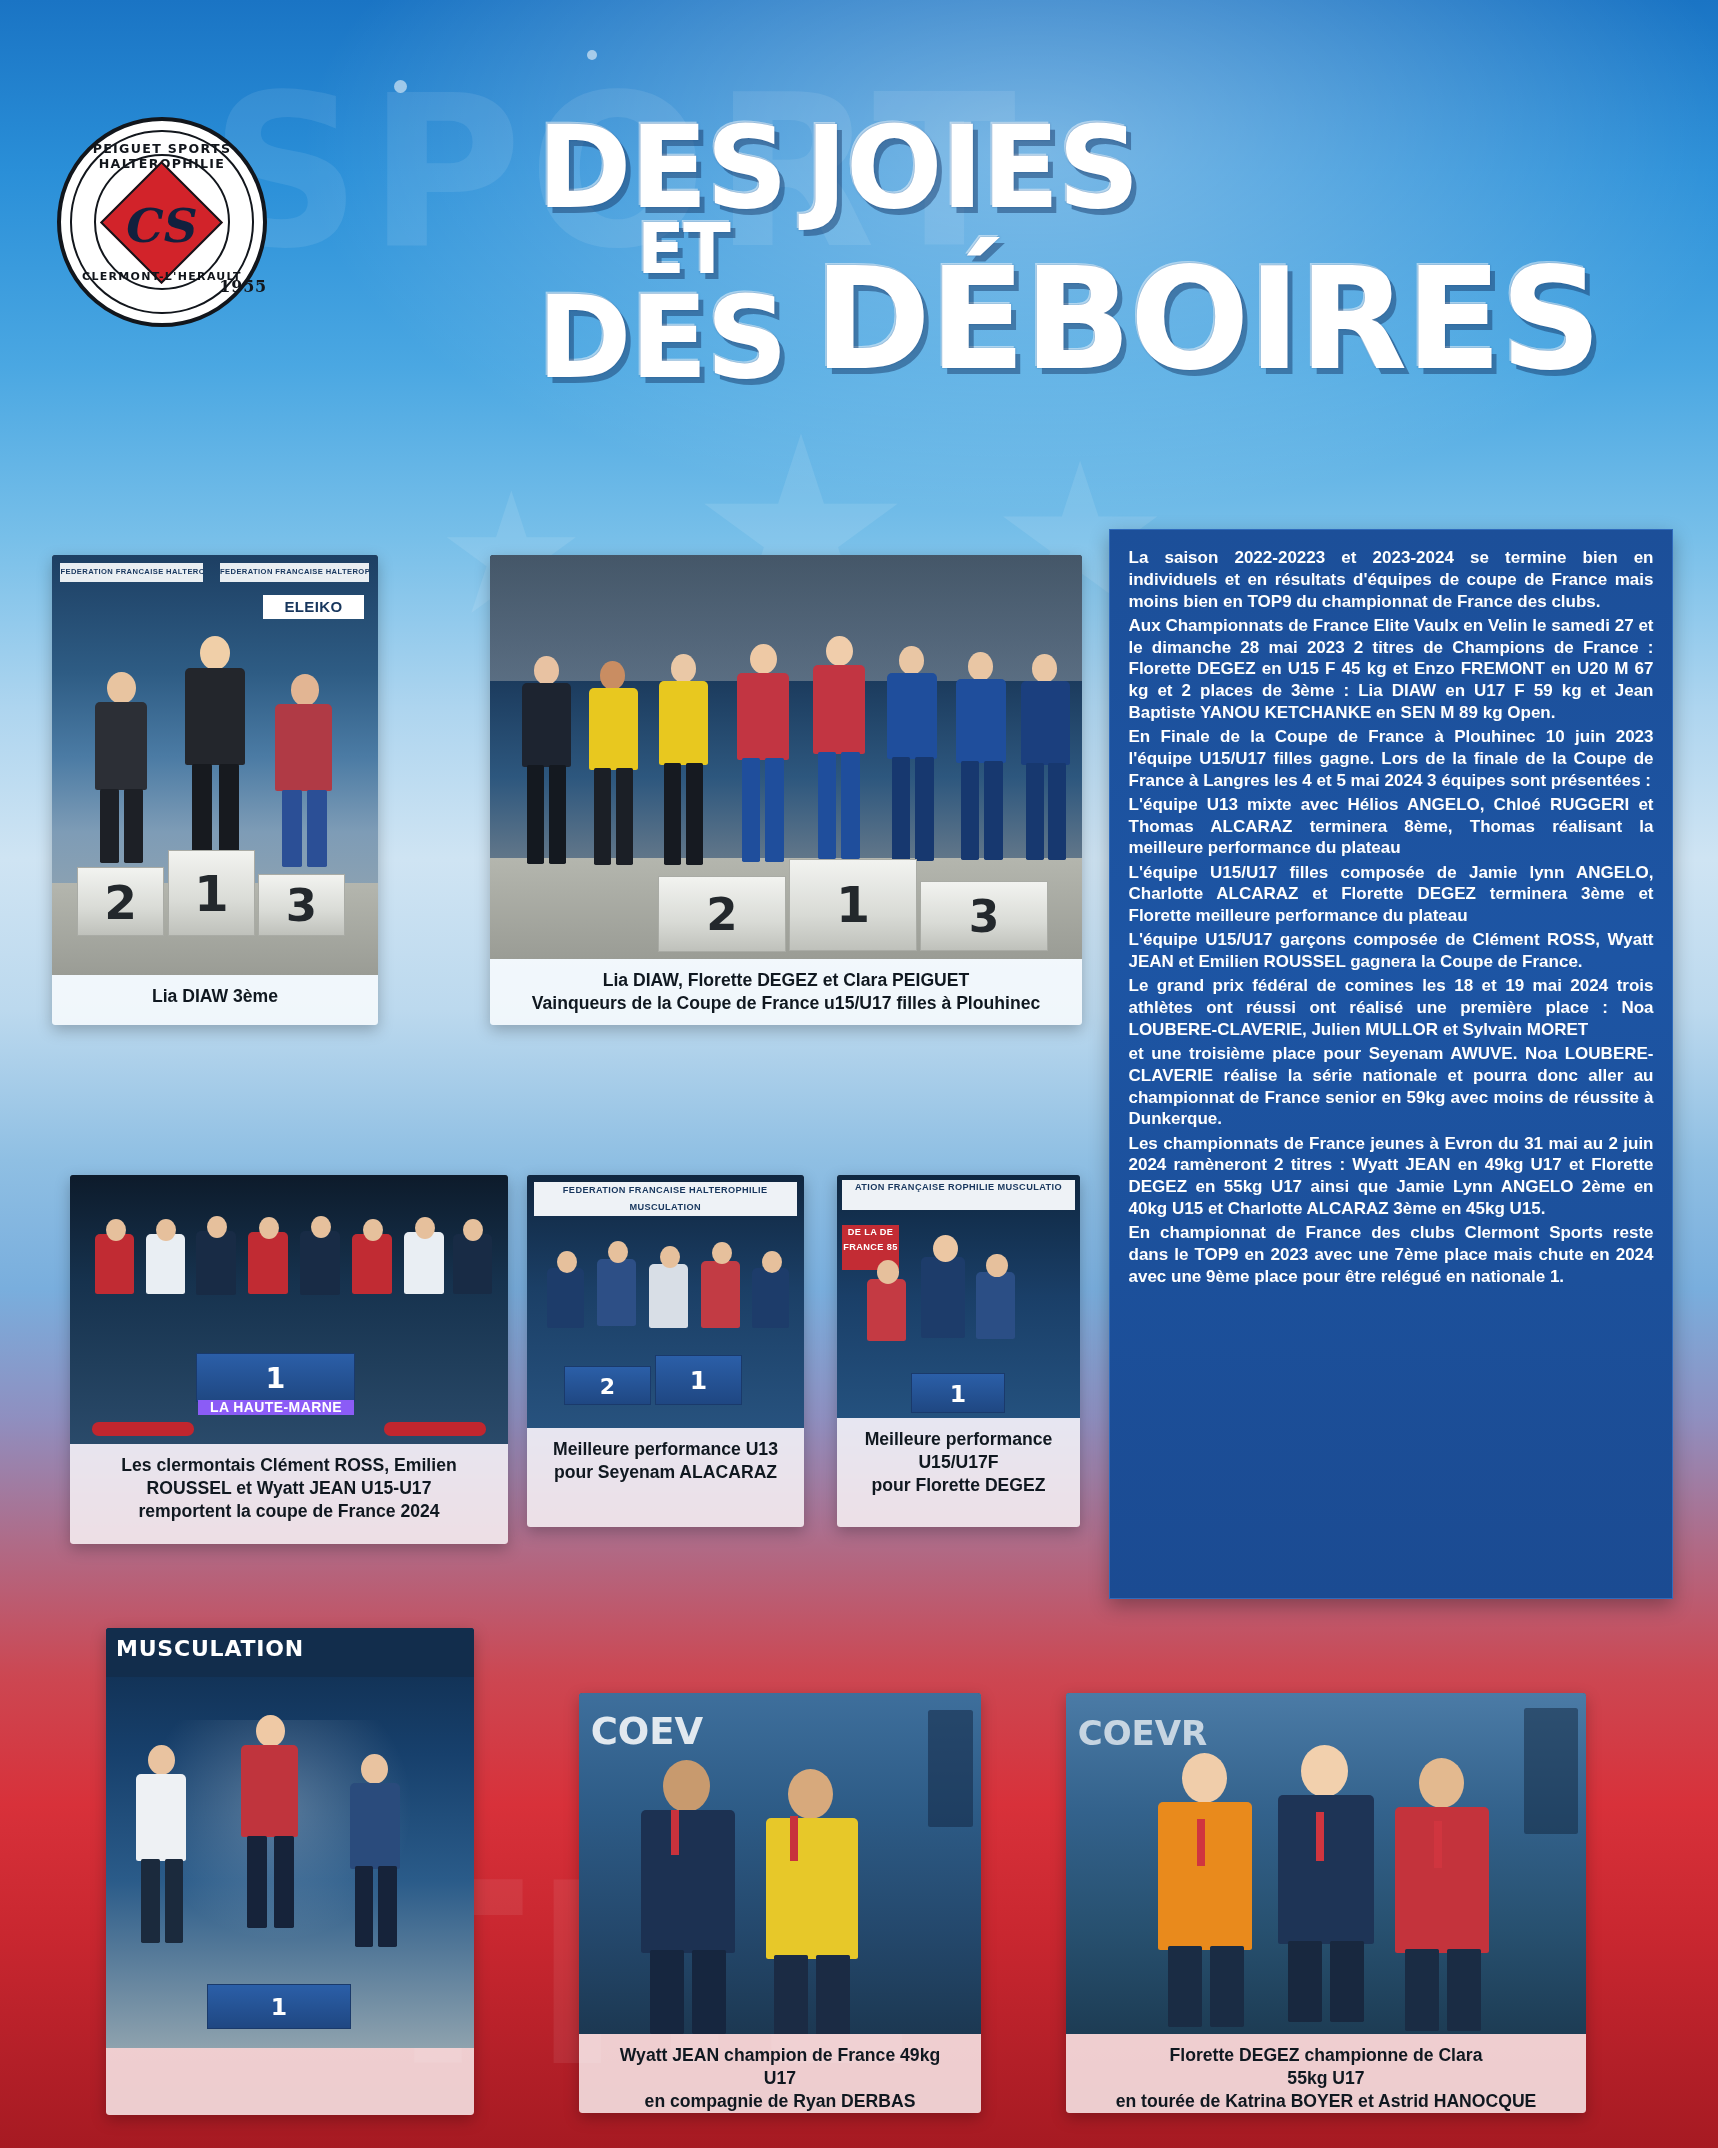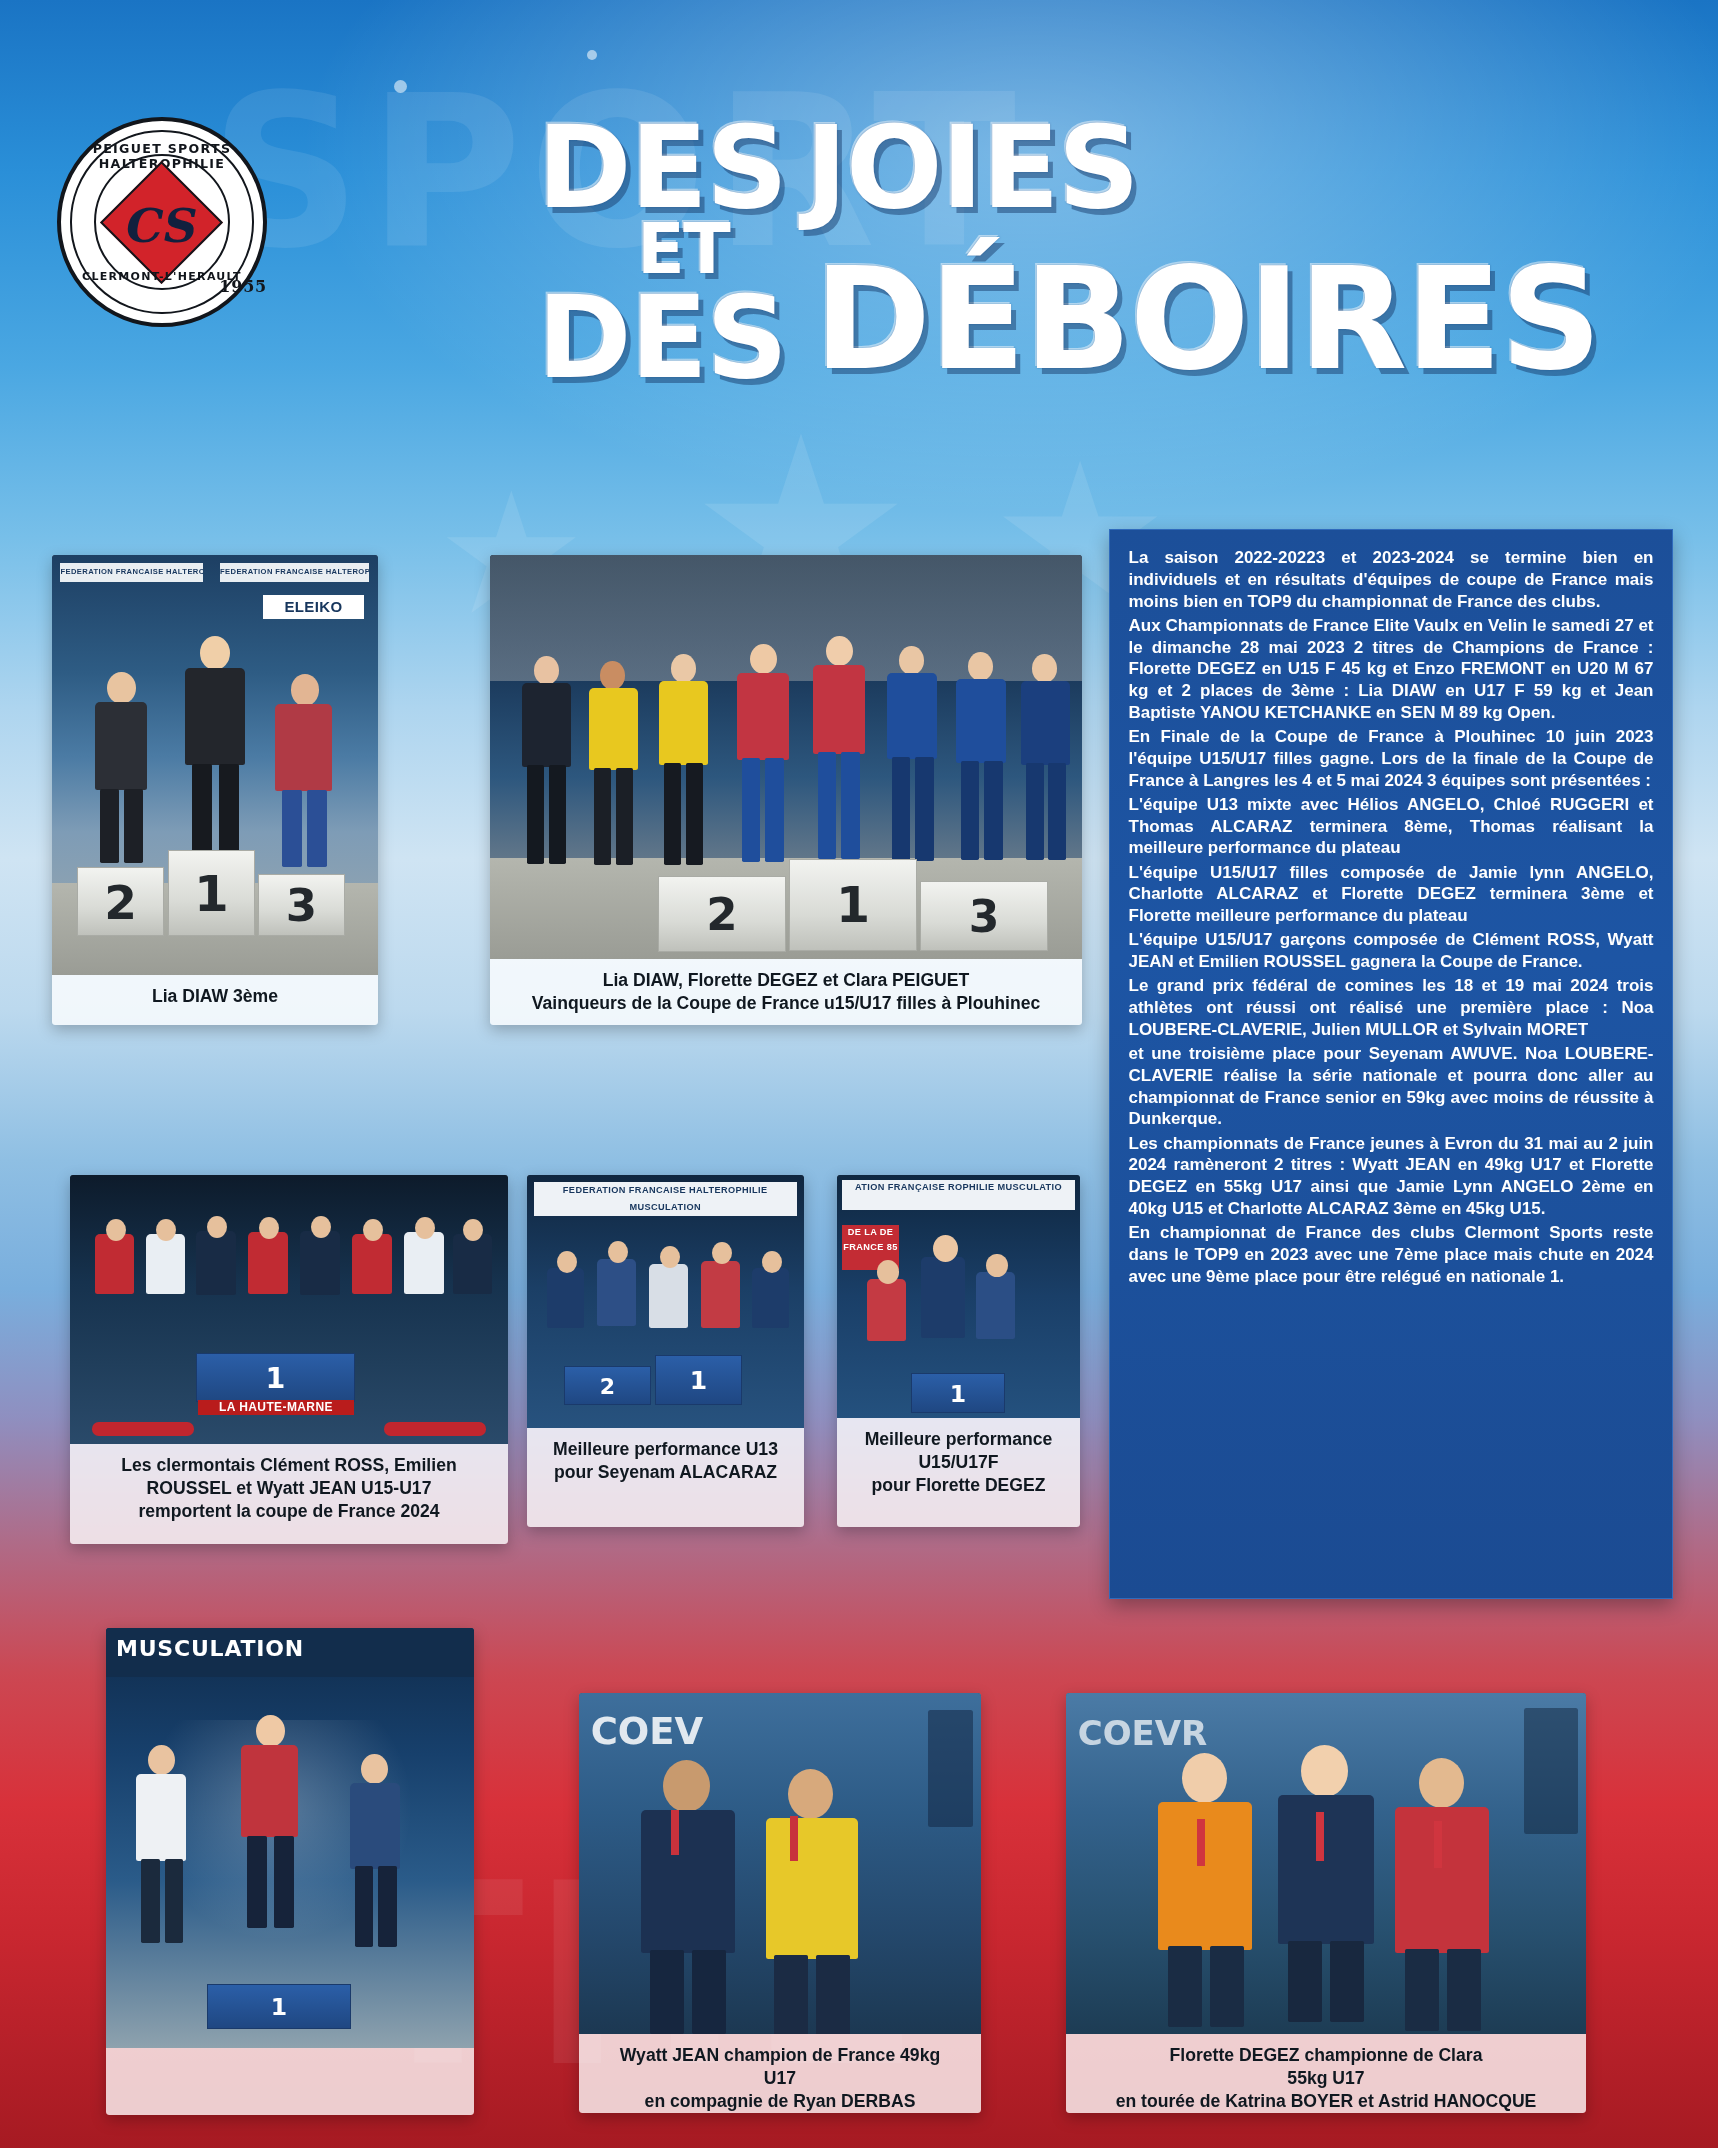--- a/index.html
+++ b/index.html
@@ -419,21 +419,21 @@
         <div class="a-body" style="left:213px; top:11.7px; width:40px; height:64px; background:#182b45;"></div>
         <div class="a-head" style="left:224px; top:-3.4px; width:20px; height:22px; background:#e6c09c;"></div>
         <div class="a-body" style="left:265px; top:15px; width:40px; height:60px; background:#c12b33;"></div>
         <div class="a-head" style="left:276px; top:0px; width:20px; height:22px; background:#e6c09c;"></div>
         <div class="a-body" style="left:317px; top:13.4px; width:40px; height:62px; background:#e9eef3;"></div>
         <div class="a-head" style="left:328px; top:-1.7px; width:20px; height:22px; background:#e6c09c;"></div>
         <div class="a-body" style="left:366px; top:15px; width:39px; height:60px; background:#182b45;"></div>
         <div class="a-head" style="left:376px; top:0px; width:20px; height:22px; background:#e6c09c;"></div>
       </div>
       <div class="podium-blue" style="left:126px; top:178px; width:159px; height:49px; font-size:28.5px; line-height:49px;">1</div>
-      <div class="banner" style="left:128px; top:225px; width:156px; height:15px; line-height:15px; font-size:12px; background:#b91c1c; color:#fff;">LA HAUTE-MARNE</div>
+      <div class="banner" style="left:128px; top:225px; width:156px; height:15px; line-height:15px; font-size:14px; background:#8b5cf6; color:#fff;">LA HAUTE-MARNE</div>
       <div style="position:absolute; left:22px; bottom:8.4px; width:102px; height:13.4px; background:#c1262e; border-radius:6.7px;"></div>
       <div style="position:absolute; right:22px; bottom:8.4px; width:102px; height:13.4px; background:#c1262e; border-radius:6.7px;"></div>
     </div>
     <div class="caption">
       <div>Les clermontais Clément ROSS, Emilien</div>
       <div>ROUSSEL et Wyatt JEAN U15-U17</div>
       <div>remportent la coupe de France 2024</div>
     </div>
   </div>
 

